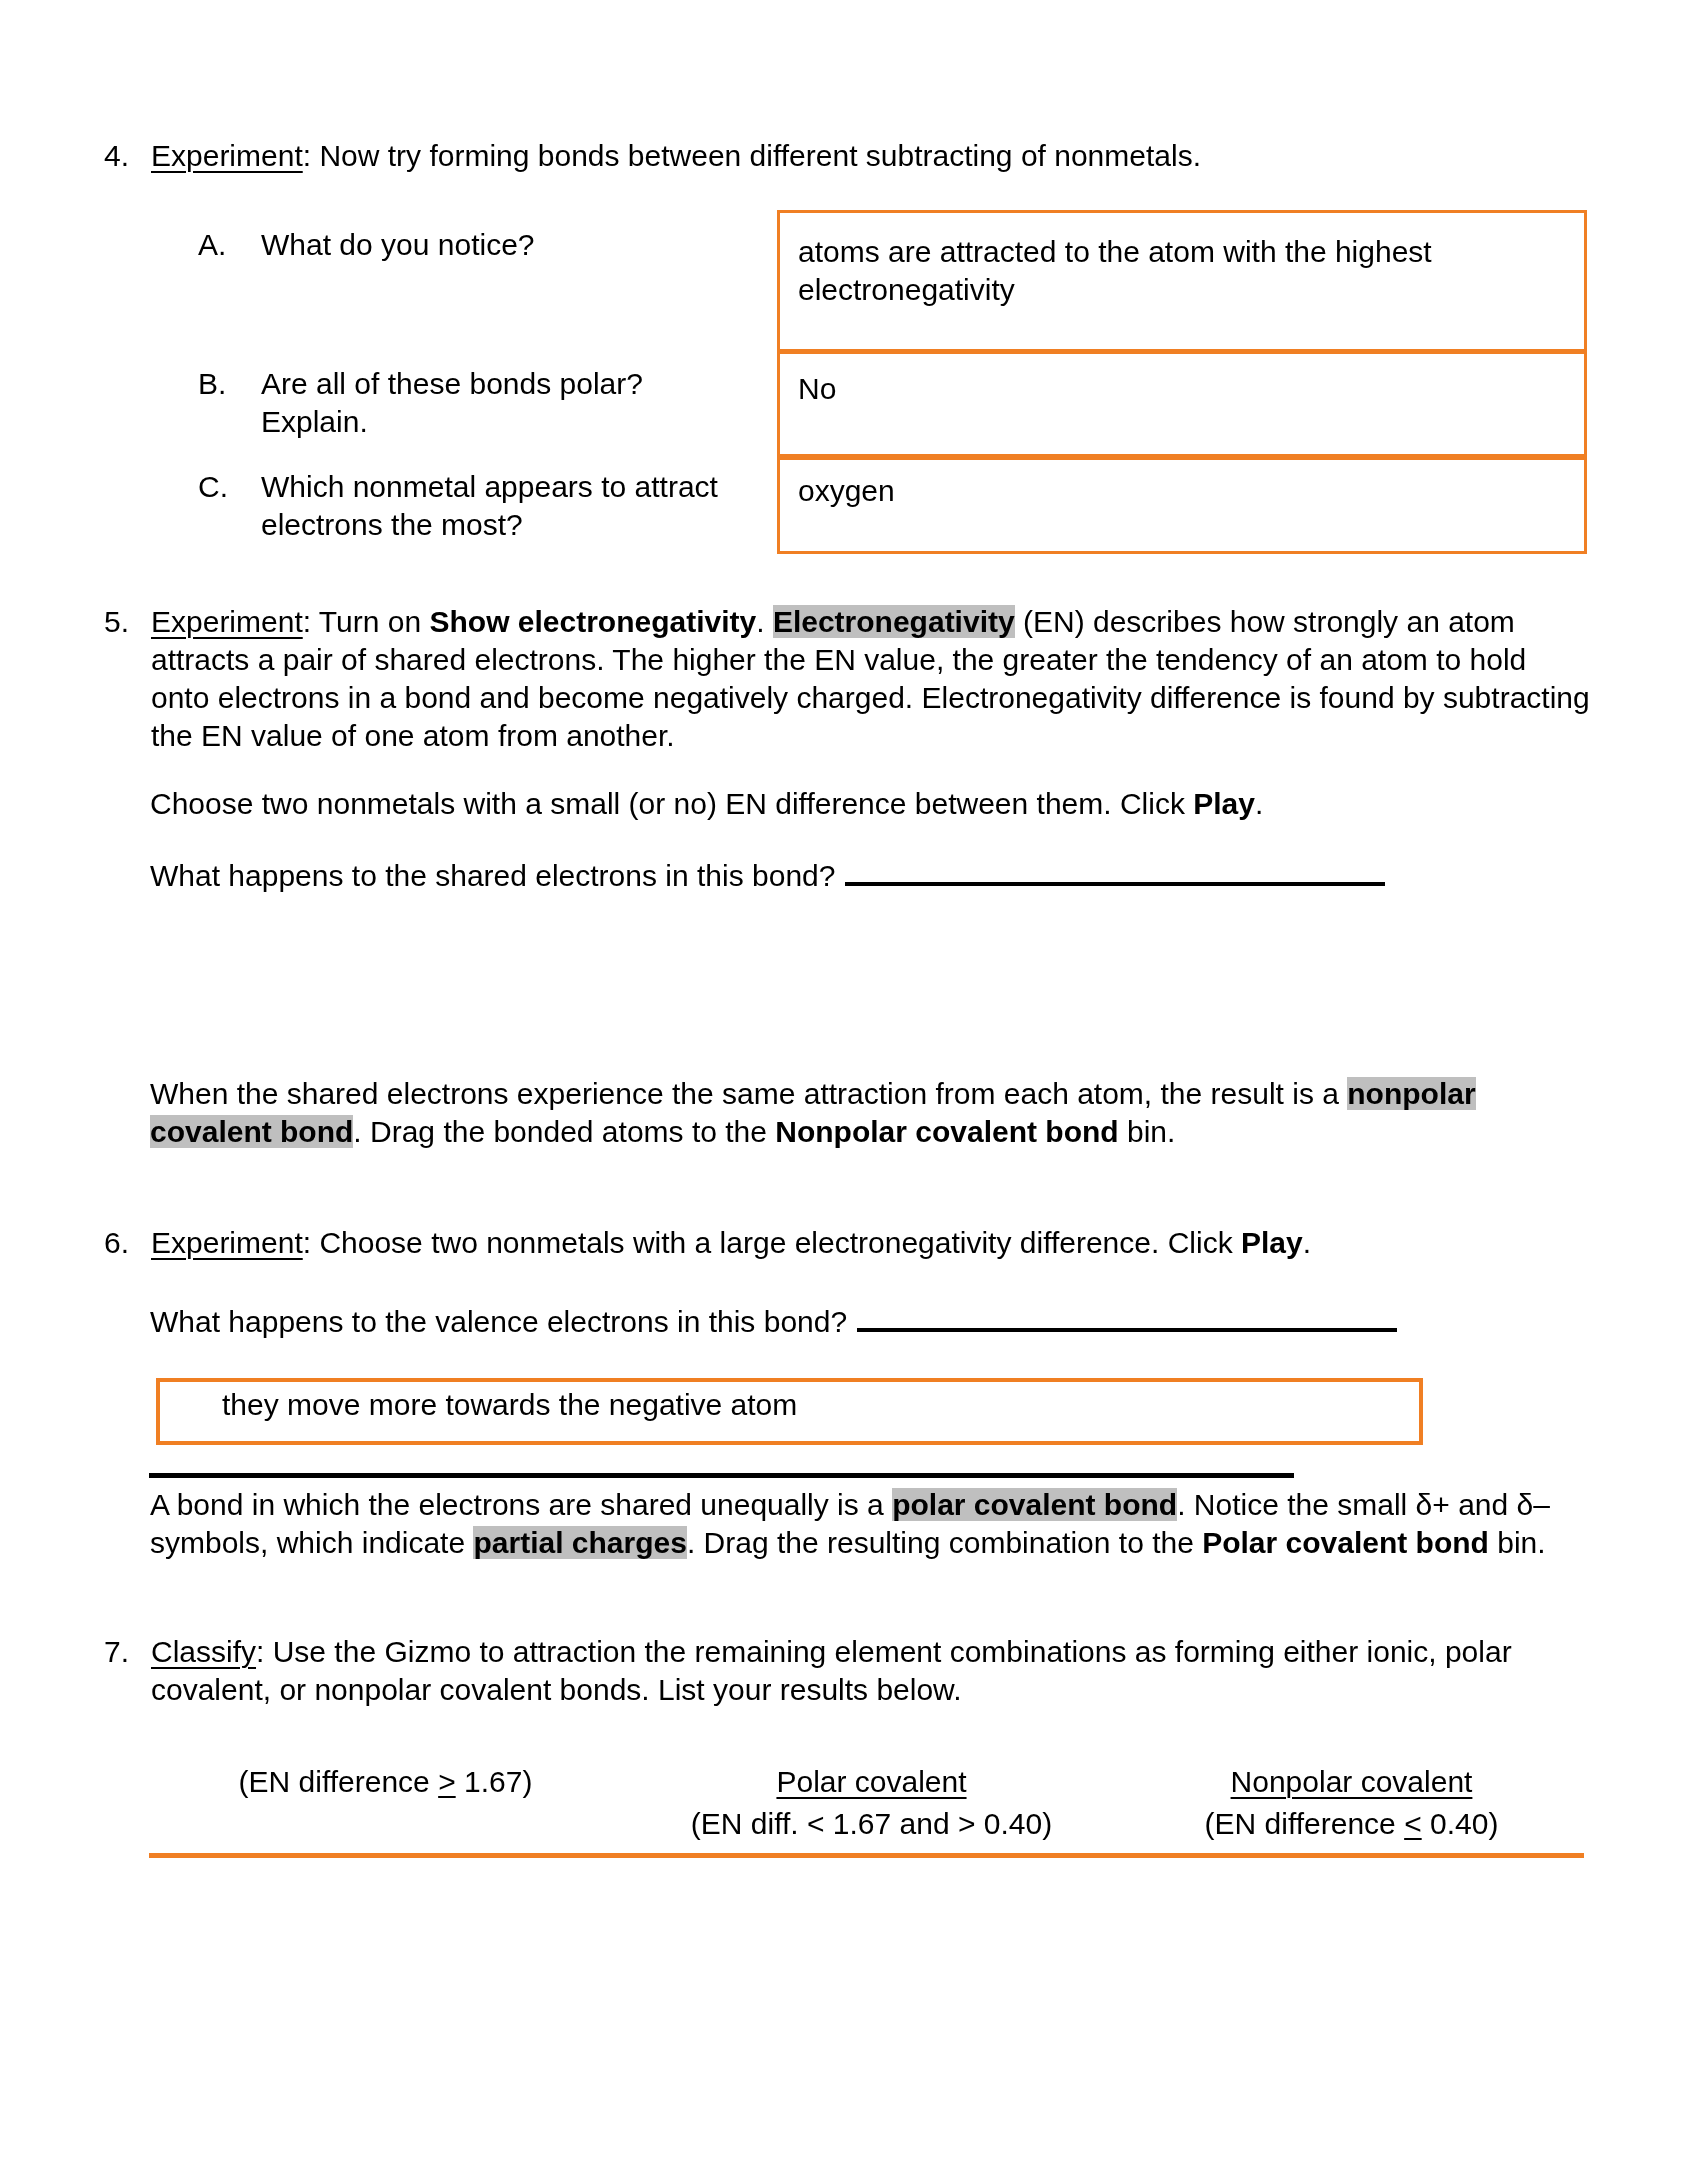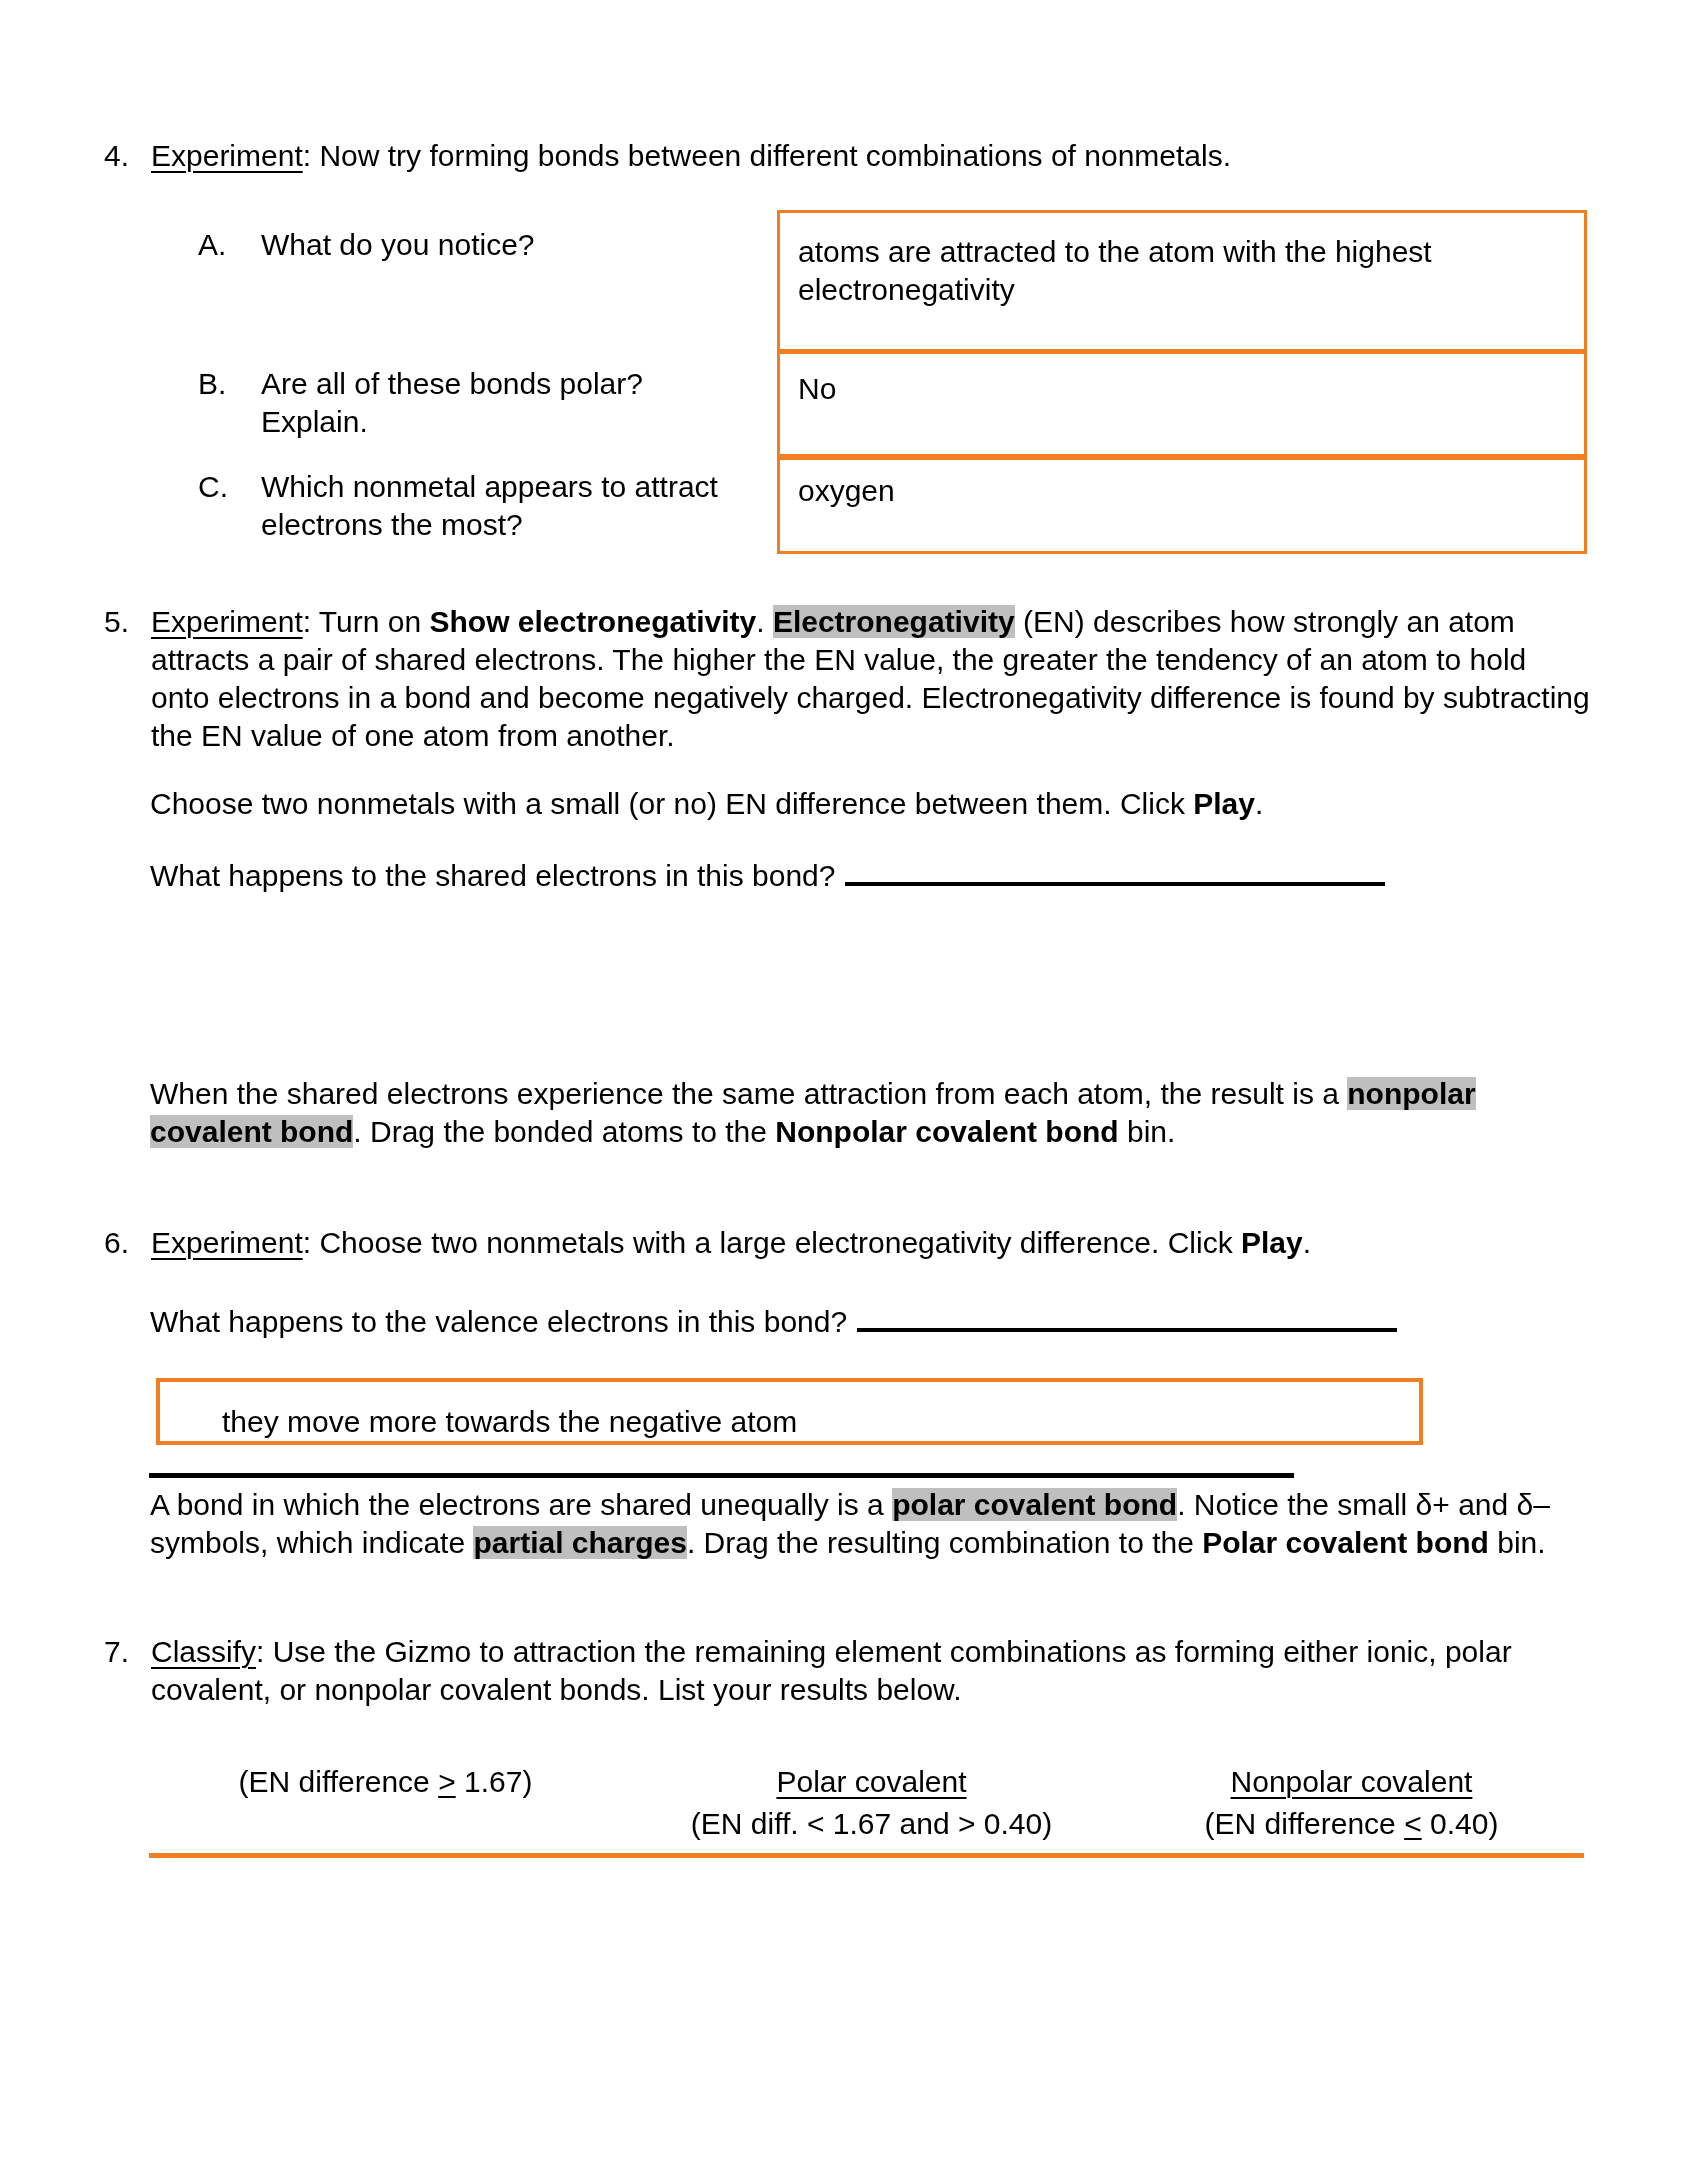--- a/index.html
+++ b/index.html
@@ -47,21 +47,21 @@
   .ohr { position:absolute; left:149px; top:1853px; width:1435px; height:5px; background:#F07F23; }
 </style>
 </head>
 <body>
 
 <div class="page">
 
   <div class="item" style="top:137px;">
     <span class="num">4.</span>
     <div class="body">
-      <span class="ul">Experiment</span><span>: Now try forming bonds between different combinations of nonmetals.</span>
+      <span class="ul">Experiment</span><span>: Now try forming bonds between different subtracting of nonmetals.</span>
     </div>
   </div>
 
   <div class="subq" style="top:226px;">
     <span class="letter">A.</span>
     <div class="body">What do you notice?</div>
   </div>
 
   <div class="subq" style="top:365px;">
     <span class="letter">B.</span>
@@ -107,21 +107,21 @@
     <span class="num">6.</span>
     <div class="body">
       <span class="ul">Experiment</span><span>: Choose two nonmetals with a large electronegativity difference. Click </span><b>Play</b><span>.</span>
     </div>
   </div>
 
   <div class="qrow" style="top:1303px;">
     <span>What happens to the valence electrons in this bond?</span><span class="blank"></span>
   </div>
 
-  <div class="obox" style="top:1378px; height:67px; padding-top:21px;">
+  <div class="obox" style="top:1378px; height:67px; padding-top:4px;">
     <span>they move more towards the negative atom</span>
   </div>
 
   <div class="bline"></div>
 
   <div class="para" style="top:1486px;">
     <span>A bond in which the electrons are shared unequally is a </span><span class="hl">polar covalent bond</span><span>. Notice the small δ+ and δ– symbols, which indicate </span><span class="hl">partial charges</span><span>. Drag the resulting combination to the </span><b>Polar covalent bond</b><span> bin.</span>
   </div>
 
   <div class="item" style="top:1633px;">

